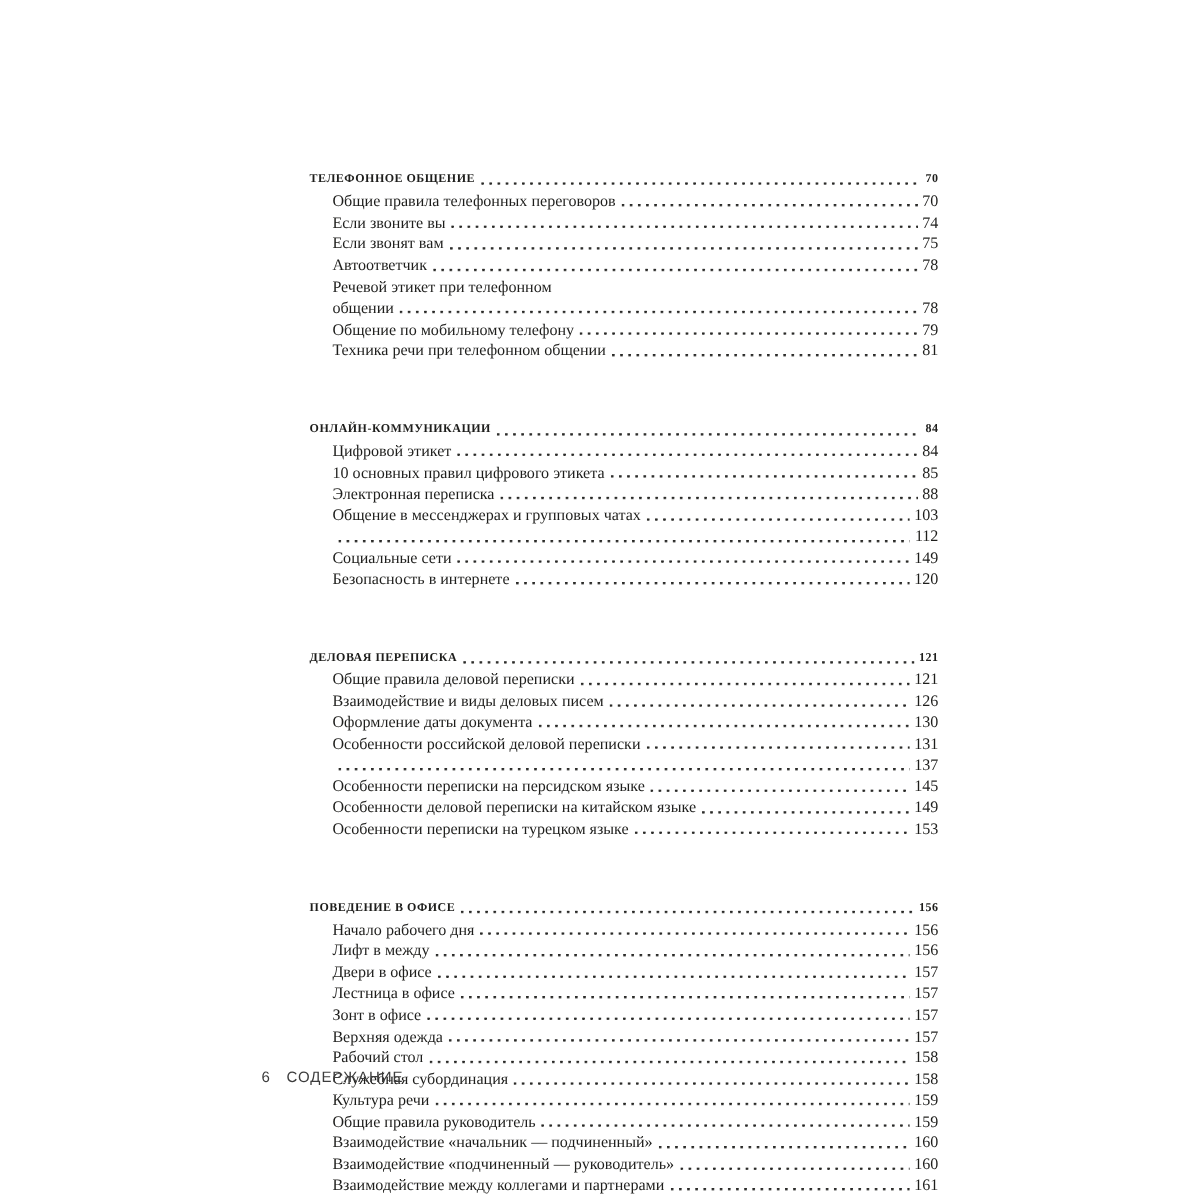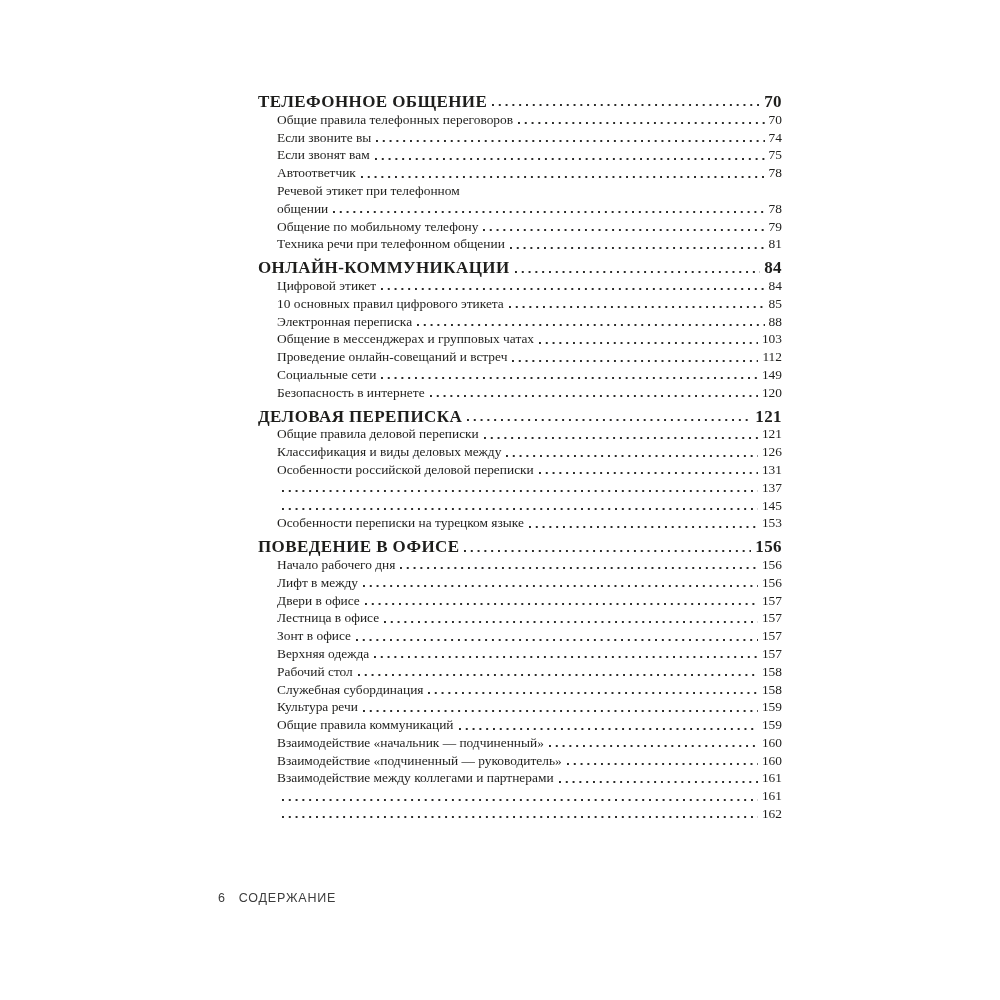--- a/index.html
+++ b/index.html
@@ -43,22 +43,23 @@
     background-repeat: repeat-x;
     background-position: left calc(100% - 4px);
   }
   .toc-row .p {
     white-space: nowrap;
     text-align: right;
   }
 
   .toc-head {
     font-weight: bold;
-    font-size: 17px;
+    font-size: 10px;
     letter-spacing: 0.4px;
+    margin-top: 48px;
   }
   .toc-item { padding-left: 19px; justify-content: space-between; }
 
   
   .footer {
     position: absolute;
     left: 218px;
     top: 891px;
     display: flex;
     align-items: baseline;
@@ -154,21 +155,20 @@
     <span class="p">88</span>
   </div>
 
   <div class="toc-row toc-item">
     <span class="t">Общение в мессенджерах и групповых чатах</span>
     <span class="leader"></span>
     <span class="p">103</span>
   </div>
 
   <div class="toc-row toc-item">
-    <span class="t">Проведение онлайн-совещаний и встреч</span>
     <span class="leader"></span>
     <span class="p">112</span>
   </div>
 
   <div class="toc-row toc-item">
     <span class="t">Социальные сети</span>
     <span class="leader"></span>
     <span class="p">149</span>
   </div>
 
@@ -186,43 +186,54 @@
       <span class="p">121</span>
     </div>
 
   <div class="toc-row toc-item">
     <span class="t">Общие правила деловой переписки</span>
     <span class="leader"></span>
     <span class="p">121</span>
   </div>
 
   <div class="toc-row toc-item">
-    <span class="t">Классификация и виды деловых между</span>
+    <span class="t">Взаимодействие и виды деловых писем</span>
     <span class="leader"></span>
     <span class="p">126</span>
   </div>
 
+  <div class="toc-row toc-item">
+    <span class="t">Оформление даты документа</span>
+    <span class="leader"></span>
+    <span class="p">130</span>
+  </div>
 
   <div class="toc-row toc-item">
     <span class="t">Особенности российской деловой переписки</span>
     <span class="leader"></span>
     <span class="p">131</span>
   </div>
 
   <div class="toc-row toc-item">
     <span class="leader"></span>
     <span class="p">137</span>
   </div>
 
 
   <div class="toc-row toc-item">
+    <span class="t">Особенности переписки на персидском языке</span>
     <span class="leader"></span>
     <span class="p">145</span>
   </div>
 
+  <div class="toc-row toc-item">
+    <span class="t">Особенности деловой переписки на китайском языке</span>
+    <span class="leader"></span>
+    <span class="p">149</span>
+  </div>
 
   <div class="toc-row toc-item">
     <span class="t">Особенности переписки на турецком языке</span>
     <span class="leader"></span>
     <span class="p">153</span>
   </div>
 </section>
 
   <section class="toc-section">
     <div class="toc-row toc-head">
@@ -279,21 +290,21 @@
     <span class="p">158</span>
   </div>
 
   <div class="toc-row toc-item">
     <span class="t">Культура речи</span>
     <span class="leader"></span>
     <span class="p">159</span>
   </div>
 
   <div class="toc-row toc-item">
-    <span class="t">Общие правила коммуникаций</span>
+    <span class="t">Общие правила руководитель</span>
     <span class="leader"></span>
     <span class="p">159</span>
   </div>
 
   <div class="toc-row toc-item">
     <span class="t">Взаимодействие «начальник — подчиненный»</span>
     <span class="leader"></span>
     <span class="p">160</span>
   </div>
 

